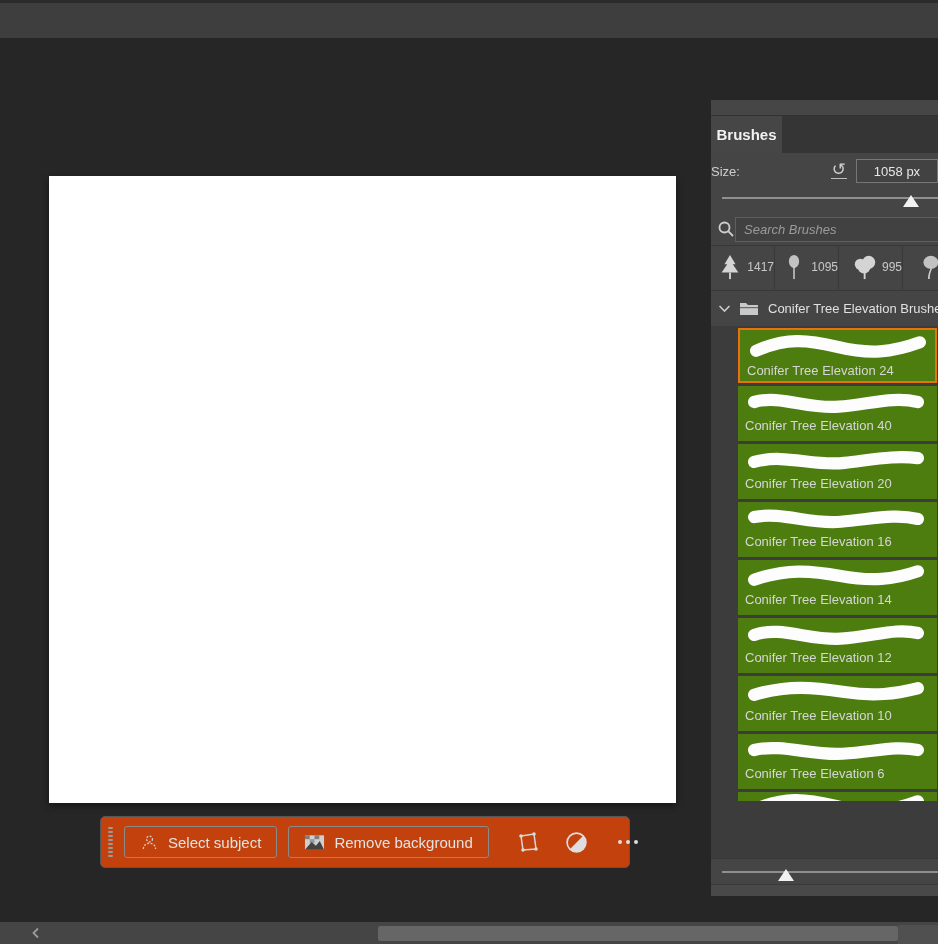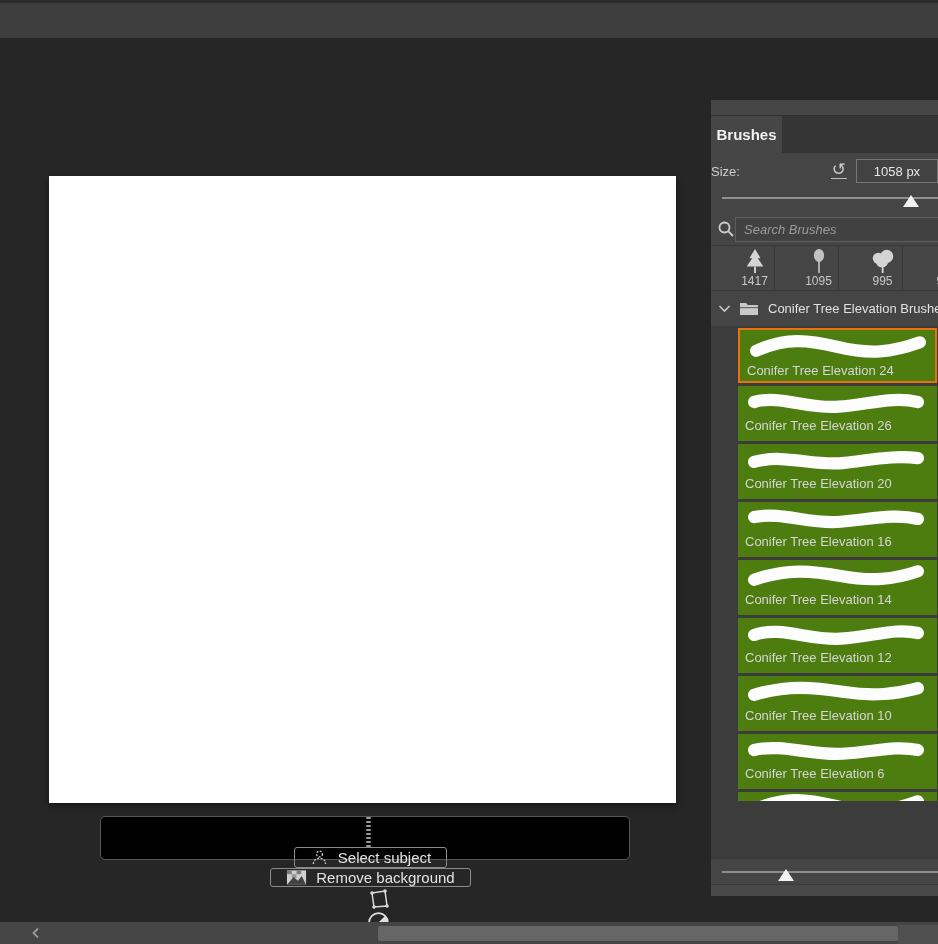--- a/index.html
+++ b/index.html
@@ -7,21 +7,21 @@
   body { font-family:"Liberation Sans", sans-serif; }
   .screen { position:relative; width:938px; height:944px; background:#262626; overflow:hidden; }
 
   
   .top-bar { position:absolute; top:0; left:0; right:0; height:38px; background:#3e3e3e; border-top:3px solid #2b2b2b; }
 
   
   .canvas { position:absolute; left:49px; top:176px; width:627px; height:627px; background:#ffffff; box-shadow:0 3px 7px rgba(0,0,0,.45); }
 
   
-  .float-bar { position:absolute; left:100px; top:816px; width:530px; height:44px; background:#000000; border:1px solid #565656; border-radius:5px; display:flex; align-items:center;flex-direction:column; }
+  .float-bar { position:absolute; left:100px; top:816px; width:530px; height:52px; background:#c2410c; border:1px solid #565656; border-radius:5px; display:flex; align-items:center; }
   .grip { display:flex; flex-direction:column; gap:2px; margin-left:7px; }
   .grip i { width:5px; height:2px; border-radius:1px; background:#9a9a9a; }
   .fb-btn { display:flex; align-items:center; gap:9px; height:32px; padding:0 15px; margin-left:11px; border:1px solid #8b8b8b; border-radius:3px; background:transparent; color:#e3e3e3; font-size:15px; font-family:"Liberation Sans",sans-serif; cursor:default; white-space:nowrap; }
   .fb-icon { display:flex; align-items:center; justify-content:center; margin-left:26px; width:26px; height:26px; }
   .dots3 { display:flex; gap:4px; margin-left:30px; }
   .dots3 i { width:4px; height:4px; border-radius:50%; background:#dedede; }
 
   
   .panel { position:absolute; left:711px; top:100px; width:227px; height:796px; background:#454545; overflow:hidden; }
   .panel-topstrip { height:16px; background:#464646; border-bottom:1px solid #313131; }
@@ -32,21 +32,21 @@
   .reset-ico { margin-left:auto; margin-right:9px; color:#cfcfcf; font-size:17px; line-height:14px; border-bottom:1px solid #bdbdbd; padding:0 1px 1px 1px; }
   .size-field { width:82px; flex:none; height:24px; border:1px solid #777; background:#424242; color:#e6e6e6; font-size:13px; display:flex; align-items:center; justify-content:center; }
   .slider-row { position:relative; height:24px; }
   .slider-track { position:absolute; left:11px; right:-2px; top:8px; height:2px; background:#8f8f8f; }
   .tri { position:absolute; width:0; height:0; border-left:8px solid transparent; border-right:8px solid transparent; border-bottom:12px solid #f2f2f2; }
   .slider-row .tri { left:192px; top:6px; }
   .search-row { height:32px; display:flex; align-items:center; padding-left:6px; }
   .search-input { flex:1; height:25px; background:#414141; border:1px solid #5e5e5e; border-right:0; color:#7dd3fc; font-size:13px; padding-left:8px; margin-left:0; outline:none; font-family:"Liberation Sans",sans-serif; }
   .search-input::placeholder { color:#9b9b9b; font-style:italic; }
   .presets { height:46px; display:flex; border-top:1px solid #383838; border-bottom:1px solid #383838; overflow:hidden; }
-  .preset { width:40px; flex:none; border-right:1px solid #383838; display:flex; flex-direction:column; align-items:center; justify-content:flex-end; padding-bottom:2px;margin-left:24px; }
+  .preset { width:40px; flex:none; border-right:1px solid #383838; display:flex; flex-direction:row; align-items:center; justify-content:flex-end; padding-bottom:2px;margin-left:24px; }
   .preset .num { font-size:12px; color:#c8c8c8; line-height:14px; }
   .folder-row { height:35px; display:flex; align-items:center; padding-left:7px; }
   .folder-label { font-size:13px; color:#e0e0e0; margin-left:9px; white-space:nowrap; }
   .brush-list { height:532px; background:#3c3c3c; padding:2px 0 0 27px; overflow:hidden; }
   .brush-item { position:relative; height:55px; margin:0 1px 3px 0; background:#4d7c0f; }
   .brush-item.selected { border:2px solid var(--accent,#e8730c); }
   .stroke-svg { display:block; margin:3px 0 0 4px; }
   .brush-item.selected .stroke-svg { margin-top:1px; }
   .blabel { font-size:13px; color:#d6d6d6; padding-left:7px; line-height:16px; }
   .brush-item.partial { height:9px; margin-bottom:0; overflow:hidden; }
@@ -238,21 +238,21 @@
         <svg class="stroke-svg" width="188" height="32" viewBox="0 0 190 34" fill="none">
           <path d="M8 21 C40 7 62 9 95 17 C128 25 152 23 182 12" stroke="#fdfdfd" stroke-width="13" stroke-linecap="round"></path>
         </svg>
         <div class="blabel">Conifer Tree Elevation 24</div>
       </div>
 
       <div class="brush-item">
         <svg class="stroke-svg" width="188" height="32" viewBox="0 0 190 34" fill="none">
           <path d="M8 17 C36 9 64 25 98 22 C132 19 156 11 182 17" stroke="#fdfdfd" stroke-width="13" stroke-linecap="round"></path>
         </svg>
-        <div class="blabel">Conifer Tree Elevation 26</div>
+        <div class="blabel">Conifer Tree Elevation 40</div>
       </div>
 
       <div class="brush-item">
         <svg class="stroke-svg" width="188" height="32" viewBox="0 0 190 34" fill="none">
           <path d="M8 19 C42 10 70 24 104 20 C138 16 158 12 182 15" stroke="#fdfdfd" stroke-width="13" stroke-linecap="round"></path>
         </svg>
         <div class="blabel">Conifer Tree Elevation 20</div>
       </div>
 
 

